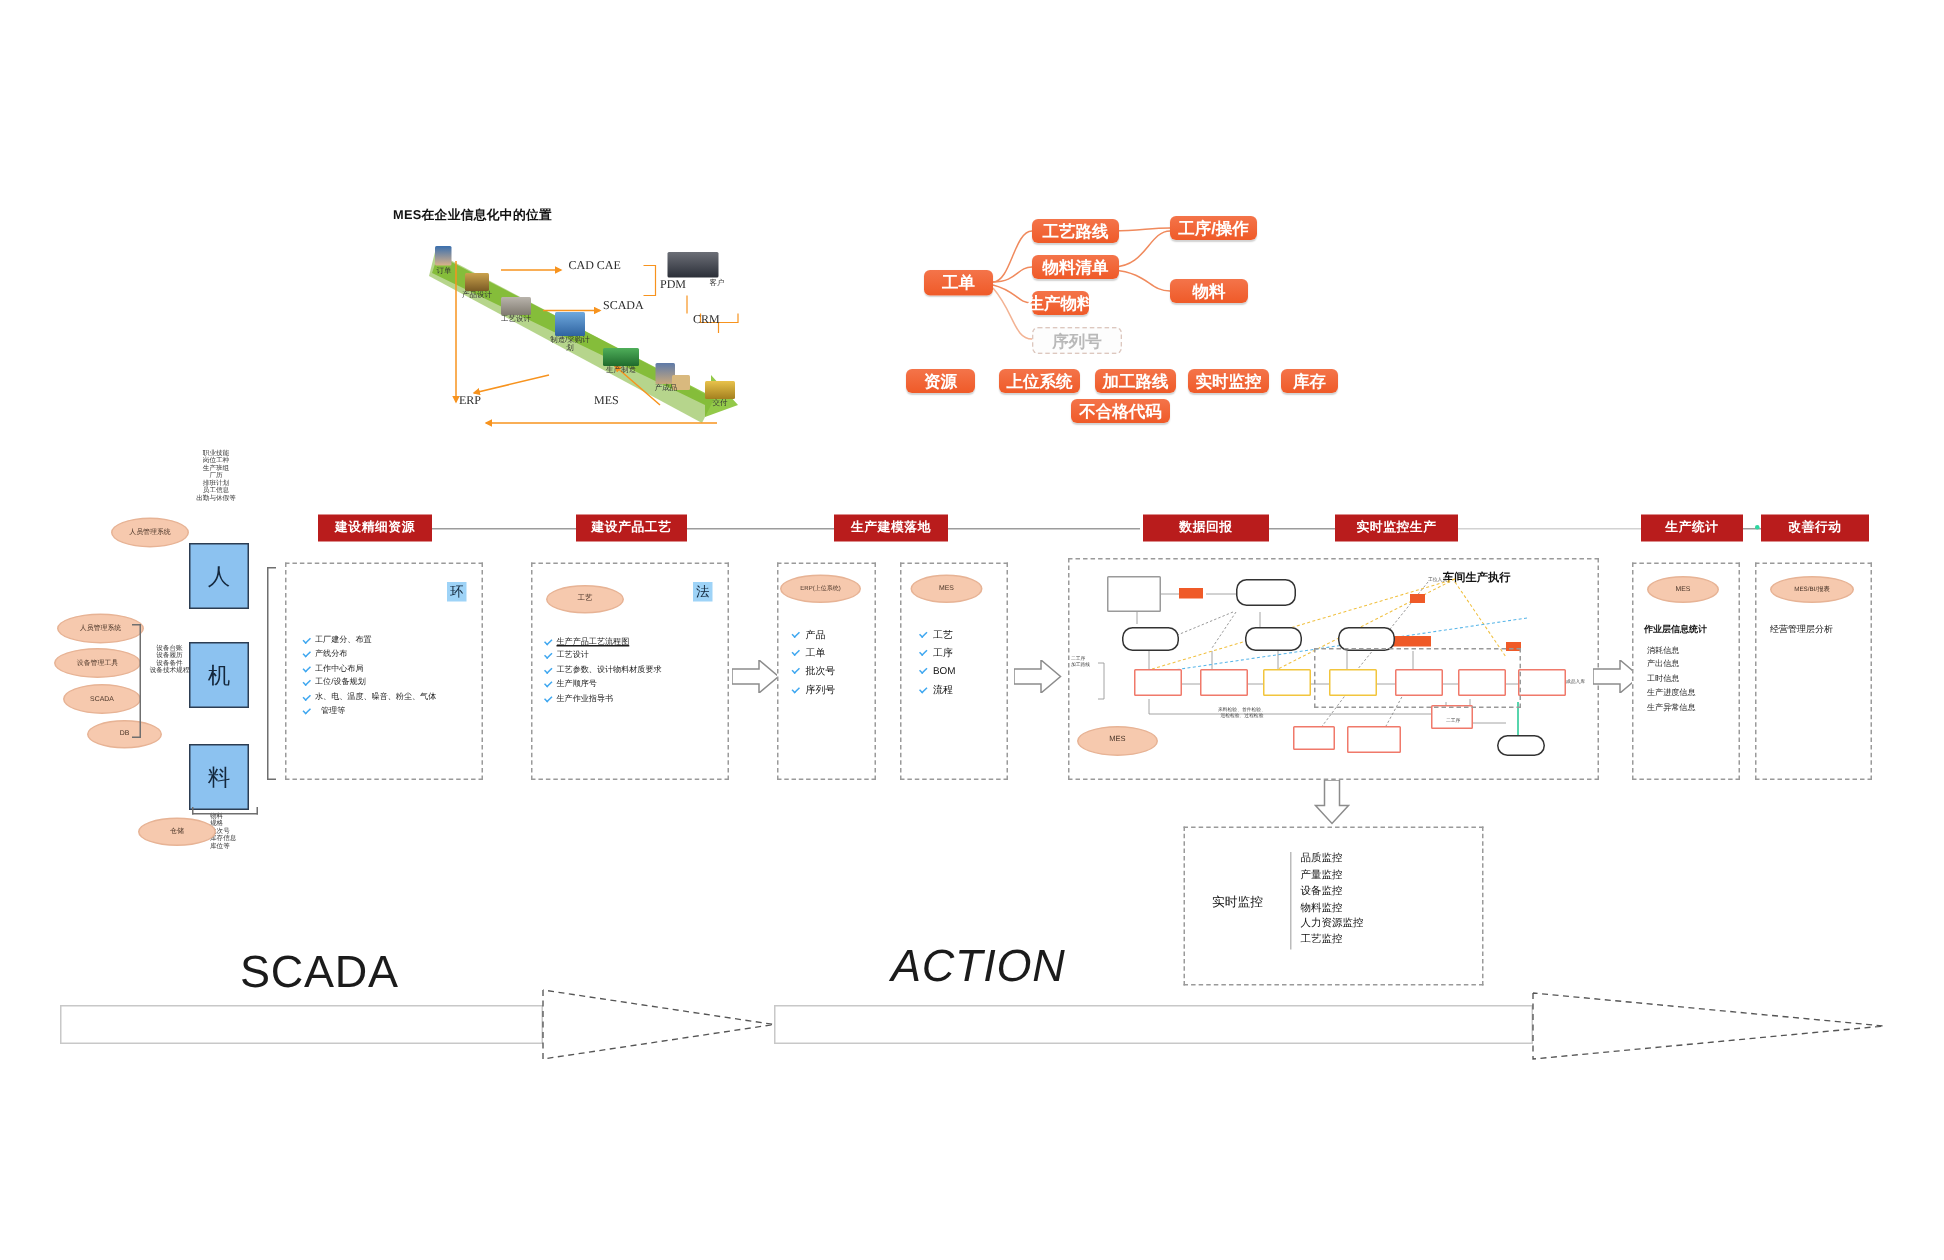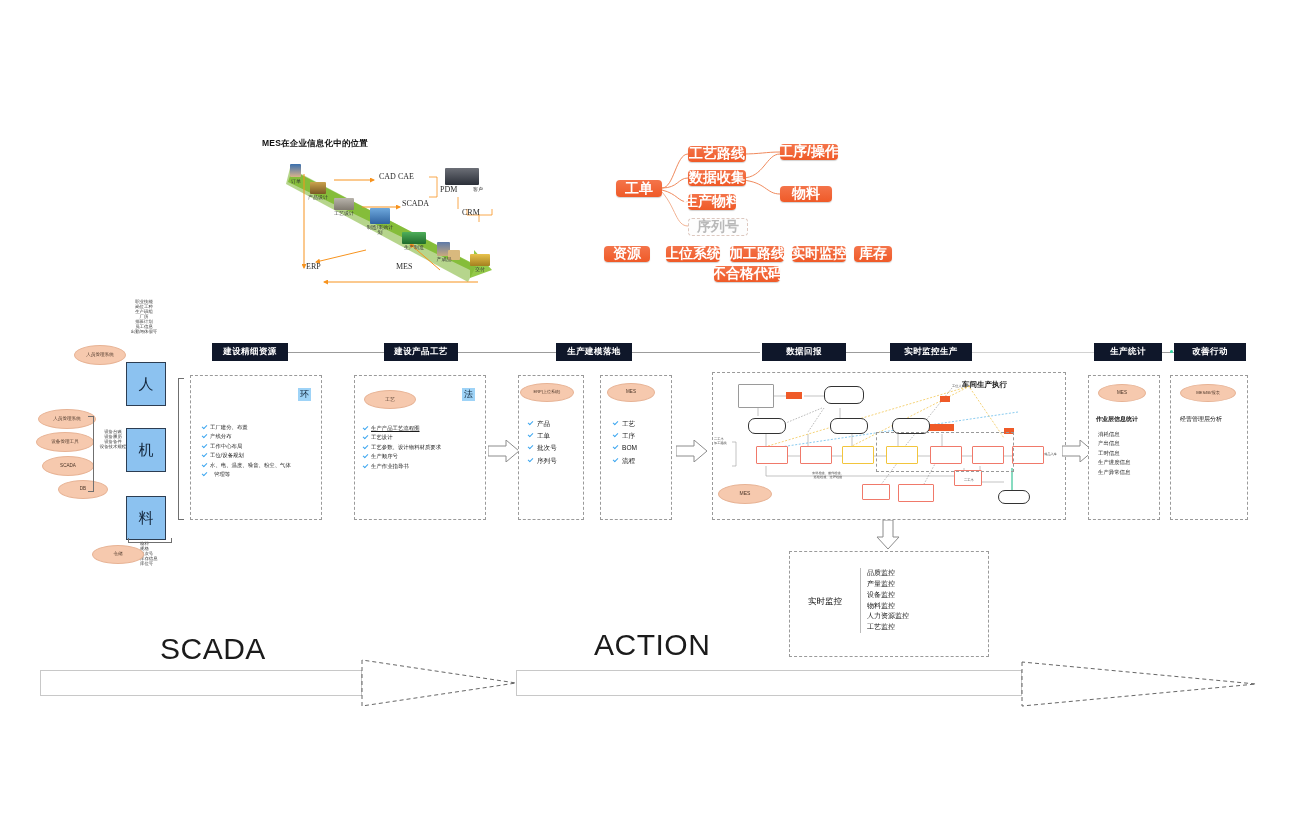--- a/index.html
+++ b/index.html
@@ -18,29 +18,29 @@
   #mes-illu-title{font-size:8.5px;font-weight:bold;color:#111;letter-spacing:.2px;}
   .illu-canvas{position:absolute;left:0;top:14px;width:250px;height:136px;}
   .illu-label{position:absolute;font-family:"Liberation Serif","DejaVu Serif",serif;color:#2b2b2b;}
   .illu-cn{position:absolute;font-size:5px;color:#333;line-height:1.05;text-align:center;}
   .illu-photo{position:absolute;border-radius:1px;}
 
   
   #mindmap{left:600px;top:138px;width:300px;height:152px;}
   .mm-node{
     position:absolute;background:linear-gradient(#f4744a,#ef5a28);
-    color:#fff;font-size:14px;font-weight:bold;border-radius:4px;
+    color:#fff;font-size:11px;font-weight:bold;border-radius:4px;
     display:flex;align-items:center;justify-content:center;
     box-shadow:0 1px 1px rgba(0,0,0,.18);white-space:nowrap;
   }
   .mm-node.ghost{background:#fdfdfd;color:#b9b9b9;border:1px dashed #ddc8bf;box-shadow:none;font-weight:bold;}
 
   
   .phase-chip{
-    position:absolute;height:18px;background:#0f172a;color:#ffffff;
+    position:absolute;height:18px;background:#b91c1c;color:#ffffff;
     font-size:8.5px;font-weight:bold;display:flex;align-items:center;justify-content:center;
     letter-spacing:.4px;
   }
   .phase-line{position:absolute;height:1px;background:#9c9c9c;}
   .phase-dot{position:absolute;width:3px;height:3px;background:#2ed6a0;border-radius:50%;}
 
   
   .blue-box{
     position:absolute;background:#8cc2f0;border:1px solid #2c3d52;
     display:flex;align-items:center;justify-content:center;
@@ -169,22 +169,22 @@
       <path d="M62,54 C76,70 76,88 88,88" stroke="#f3b394"></path>
       <path d="M142,16 C160,16 166,14 180,14"></path>
       <path d="M142,40 C164,40 166,16 180,16"></path>
       <path d="M142,42 C166,44 166,56 180,56"></path>
     </g>
   </svg>
 
   <div class="mm-node" style="left:16px;top:42px;width:46px;height:17px;">工单</div>
 
   <div class="mm-node" style="left:88px;top:8px;width:58px;height:16px;">工艺路线</div>
-  <div class="mm-node" style="left:88px;top:32px;width:58px;height:16px;">数据收集</div>
-  <div class="mm-node" style="left:88px;top:56px;width:48px;height:16px;">生产物料</div>
+  <div class="mm-node" style="left:88px;top:32px;width:58px;height:16px;">物料清单</div>
+  <div class="mm-node" style="left:88px;top:56px;width:38px;height:16px;">生产物料</div>
   <div class="mm-node ghost" style="left:88px;top:80px;width:58px;height:16px;">序列号</div>
 
   <div class="mm-node" style="left:180px;top:6px;width:58px;height:16px;">工序/操作</div>
   <div class="mm-node" style="left:180px;top:48px;width:52px;height:16px;">物料</div>
 
   <div class="mm-node" style="left:4px;top:108px;width:46px;height:16px;">资源</div>
   <div class="mm-node" style="left:66px;top:108px;width:54px;height:16px;">上位系统</div>
   <div class="mm-node" style="left:130px;top:108px;width:54px;height:16px;">加工路线</div>
   <div class="mm-node" style="left:192px;top:108px;width:54px;height:16px;">实时监控</div>
   <div class="mm-node" style="left:254px;top:108px;width:38px;height:16px;">库存</div>
@@ -414,21 +414,21 @@
     <div>品质监控</div>
     <div>产量监控</div>
     <div>设备监控</div>
     <div>物料监控</div>
     <div>人力资源监控</div>
     <div>工艺监控</div>
   </div>
 </div>
 
 <div class="bigword" style="left:160px;top:632px;">SCADA</div>
-<div class="bigword" style="left:594px;top:628px;">ACTION</div>
+<div class="bigword" style="left:594px;top:628px;font-style:italic;">ACTION</div>
 
 <div class="rail" style="left:40px;top:670px;width:320px;"></div>
 <div class="rail" style="left:516px;top:670px;width:504px;"></div>
 
 <svg class="svgover" viewBox="0 0 1296 840">
   <g stroke="#555" stroke-width=".9" fill="none" stroke-dasharray="4,3">
     <path d="M362,660 L362,706 L516,683 L362,660"></path>
     <path d="M1022,662 L1022,706 L1256,684 L1022,662"></path>
   </g>
 </svg>

